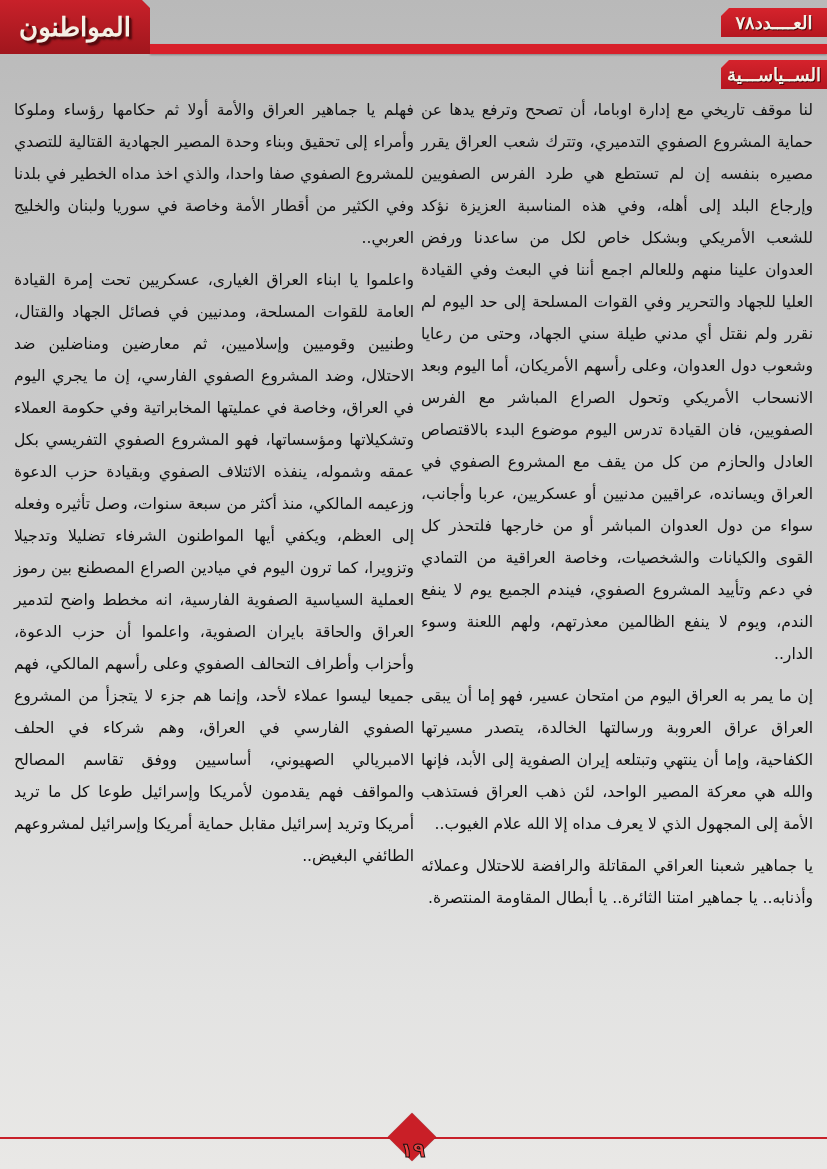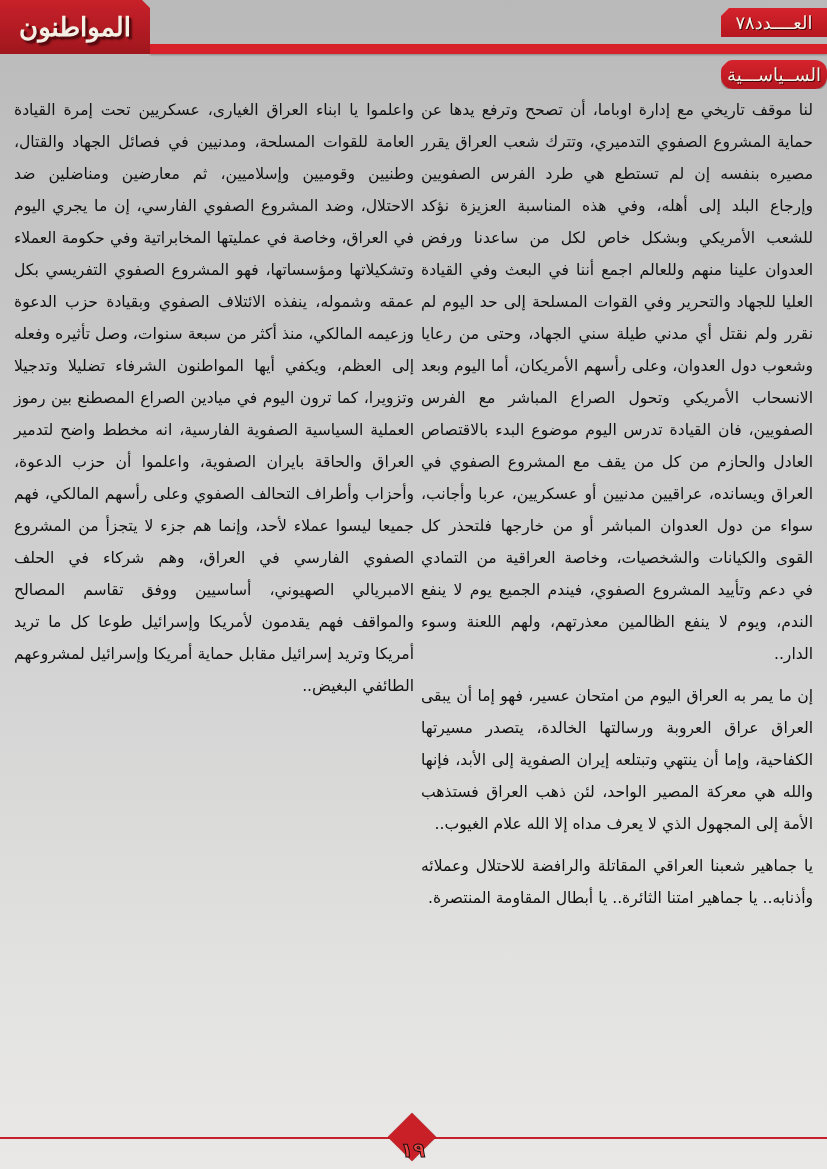--- a/index.html
+++ b/index.html
@@ -26,25 +26,25 @@
     direction:rtl;
   }
   .tag {
     position:absolute; right:0; width:106px; height:29px;
     background: linear-gradient(180deg,#d5232c 0%, #b5161f 100%);
     clip-path: polygon(8px 0, 100% 0, 100% 100%, 0 100%, 0 8px);
     display:flex; align-items:center; justify-content:center;
     box-shadow:0 1px 2px rgba(0,0,0,0.4);
   }
   .tag span {
-    font-family:"DejaVu Serif", serif; font-weight:normal; font-size:18px;
+    font-family:"DejaVu Serif", serif; font-weight:bold; font-size:18px;
     color:#f6f1e6; text-shadow:1px 1px 0 #3a0508; direction:rtl; letter-spacing:1px;
   }
   .tag.issue { top:8px; }
-  .tag.section { top:60px;border-radius:12px; }
+  .tag.section { top:60px; }
 
   .col {
     position:absolute; top:94px; direction:rtl; text-align:justify;
     font-size:15.6px; line-height:32px;
     font-family:"DejaVu Sans", sans-serif;
   }
   .col p { margin:0 0 10px 0; text-align-last:right; }
   .col-right { right:14px; width:392px; }
   .col-left { left:14px; width:400px; }
 
@@ -84,20 +84,21 @@
   <span>الســياســـية</span>
 </div>
 
 <div class="col col-right">
   <p>لنا موقف تاريخي مع إدارة اوباما، أن تصحح وترفع يدها عن حماية المشروع الصفوي التدميري، وتترك شعب العراق يقرر مصيره بنفسه إن لم تستطع هي طرد الفرس الصفويين وإرجاع البلد إلى أهله، وفي هذه المناسبة العزيزة نؤكد للشعب الأمريكي وبشكل خاص لكل من ساعدنا ورفض العدوان علينا منهم وللعالم اجمع أننا في البعث وفي القيادة العليا للجهاد والتحرير وفي القوات المسلحة إلى حد اليوم لم نقرر ولم نقتل أي مدني طيلة سني الجهاد، وحتى من رعايا وشعوب دول العدوان، وعلى رأسهم الأمريكان، أما اليوم وبعد الانسحاب الأمريكي وتحول الصراع المباشر مع الفرس الصفويين، فان القيادة تدرس اليوم موضوع البدء بالاقتصاص العادل والحازم من كل من يقف مع المشروع الصفوي في العراق ويسانده، عراقيين مدنيين أو عسكريين، عربا وأجانب، سواء من دول العدوان المباشر أو من خارجها فلتحذر كل القوى والكيانات والشخصيات، وخاصة العراقية من التمادي في دعم وتأييد المشروع الصفوي، فيندم الجميع يوم لا ينفع الندم، ويوم لا ينفع الظالمين معذرتهم، ولهم اللعنة وسوء الدار..</p>
   <p>إن ما يمر به العراق اليوم من امتحان عسير، فهو إما أن يبقى العراق عراق العروبة ورسالتها الخالدة، يتصدر مسيرتها الكفاحية، وإما أن ينتهي وتبتلعه إيران الصفوية إلى الأبد، فإنها والله هي معركة المصير الواحد، لئن ذهب العراق فستذهب الأمة إلى المجهول الذي لا يعرف مداه إلا الله علام الغيوب..</p>
   <p>يا جماهير شعبنا العراقي المقاتلة والرافضة للاحتلال وعملائه وأذنابه.. يا جماهير امتنا الثائرة.. يا أبطال المقاومة المنتصرة.</p>
 </div>
 
 <div class="col col-left">
+  <p>فهلم يا جماهير العراق والأمة أولا ثم حكامها رؤساء وملوكا وأمراء إلى تحقيق وبناء وحدة المصير الجهادية القتالية للتصدي للمشروع الصفوي صفا واحدا، والذي اخذ مداه الخطير في بلدنا وفي الكثير من أقطار الأمة وخاصة في سوريا ولبنان والخليج العربي..</p>
   <p>واعلموا يا ابناء العراق الغيارى، عسكريين تحت إمرة القيادة العامة للقوات المسلحة، ومدنيين في فصائل الجهاد والقتال، وطنيين وقوميين وإسلاميين، ثم معارضين ومناضلين ضد الاحتلال، وضد المشروع الصفوي الفارسي، إن ما يجري اليوم في العراق، وخاصة في عمليتها المخابراتية وفي حكومة العملاء وتشكيلاتها ومؤسساتها، فهو المشروع الصفوي التفريسي بكل عمقه وشموله، ينفذه الائتلاف الصفوي وبقيادة حزب الدعوة وزعيمه المالكي، منذ أكثر من سبعة سنوات، وصل تأثيره وفعله إلى العظم، ويكفي أيها المواطنون الشرفاء تضليلا وتدجيلا وتزويرا، كما ترون اليوم في ميادين الصراع المصطنع بين رموز العملية السياسية الصفوية الفارسية، انه مخطط واضح لتدمير العراق والحاقة بايران الصفوية، واعلموا أن حزب الدعوة، وأحزاب وأطراف التحالف الصفوي وعلى رأسهم المالكي، فهم جميعا ليسوا عملاء لأحد، وإنما هم جزء لا يتجزأ من المشروع الصفوي الفارسي في العراق، وهم شركاء في الحلف الامبريالي الصهيوني، أساسيين ووفق تقاسم المصالح والمواقف فهم يقدمون لأمريكا وإسرائيل طوعا كل ما تريد أمريكا وتريد إسرائيل مقابل حماية أمريكا وإسرائيل لمشروعهم الطائفي البغيض..</p>
 </div>
 
 <div class="footer-line"></div>
 
 <div class="page-badge">
   <div class="diamond"></div>
   <div class="num">١٩</div>
 </div>
 

